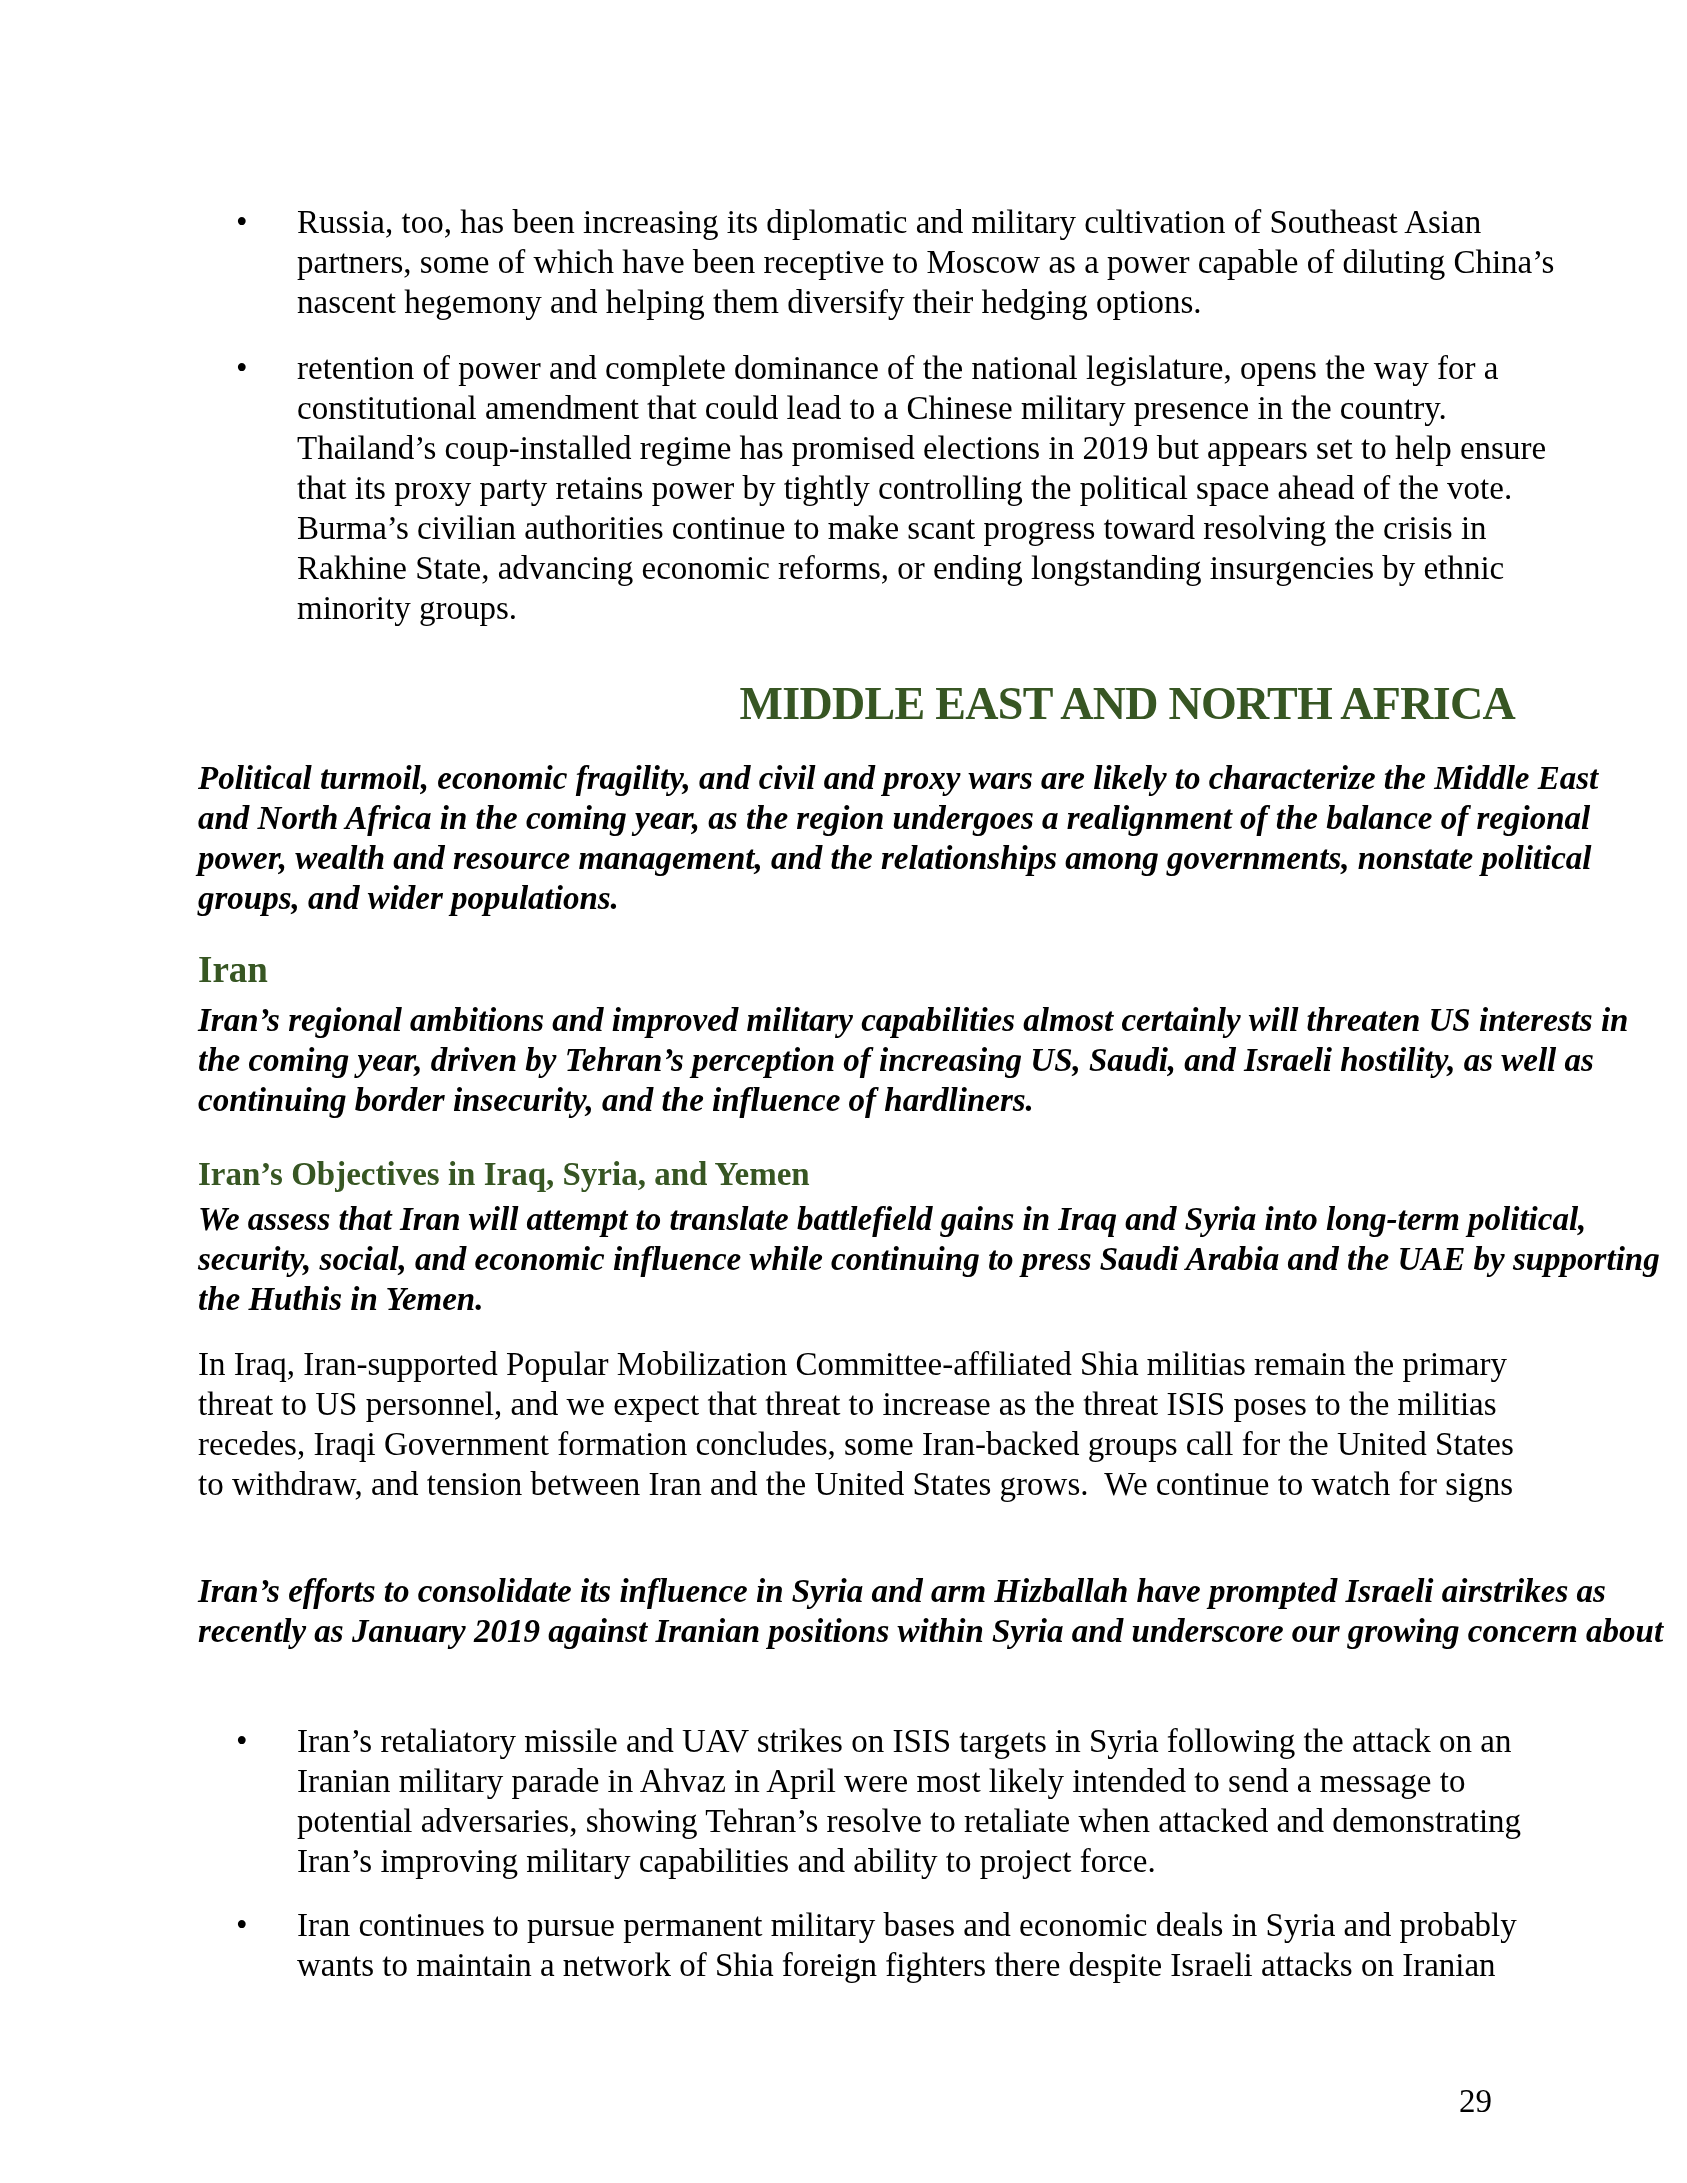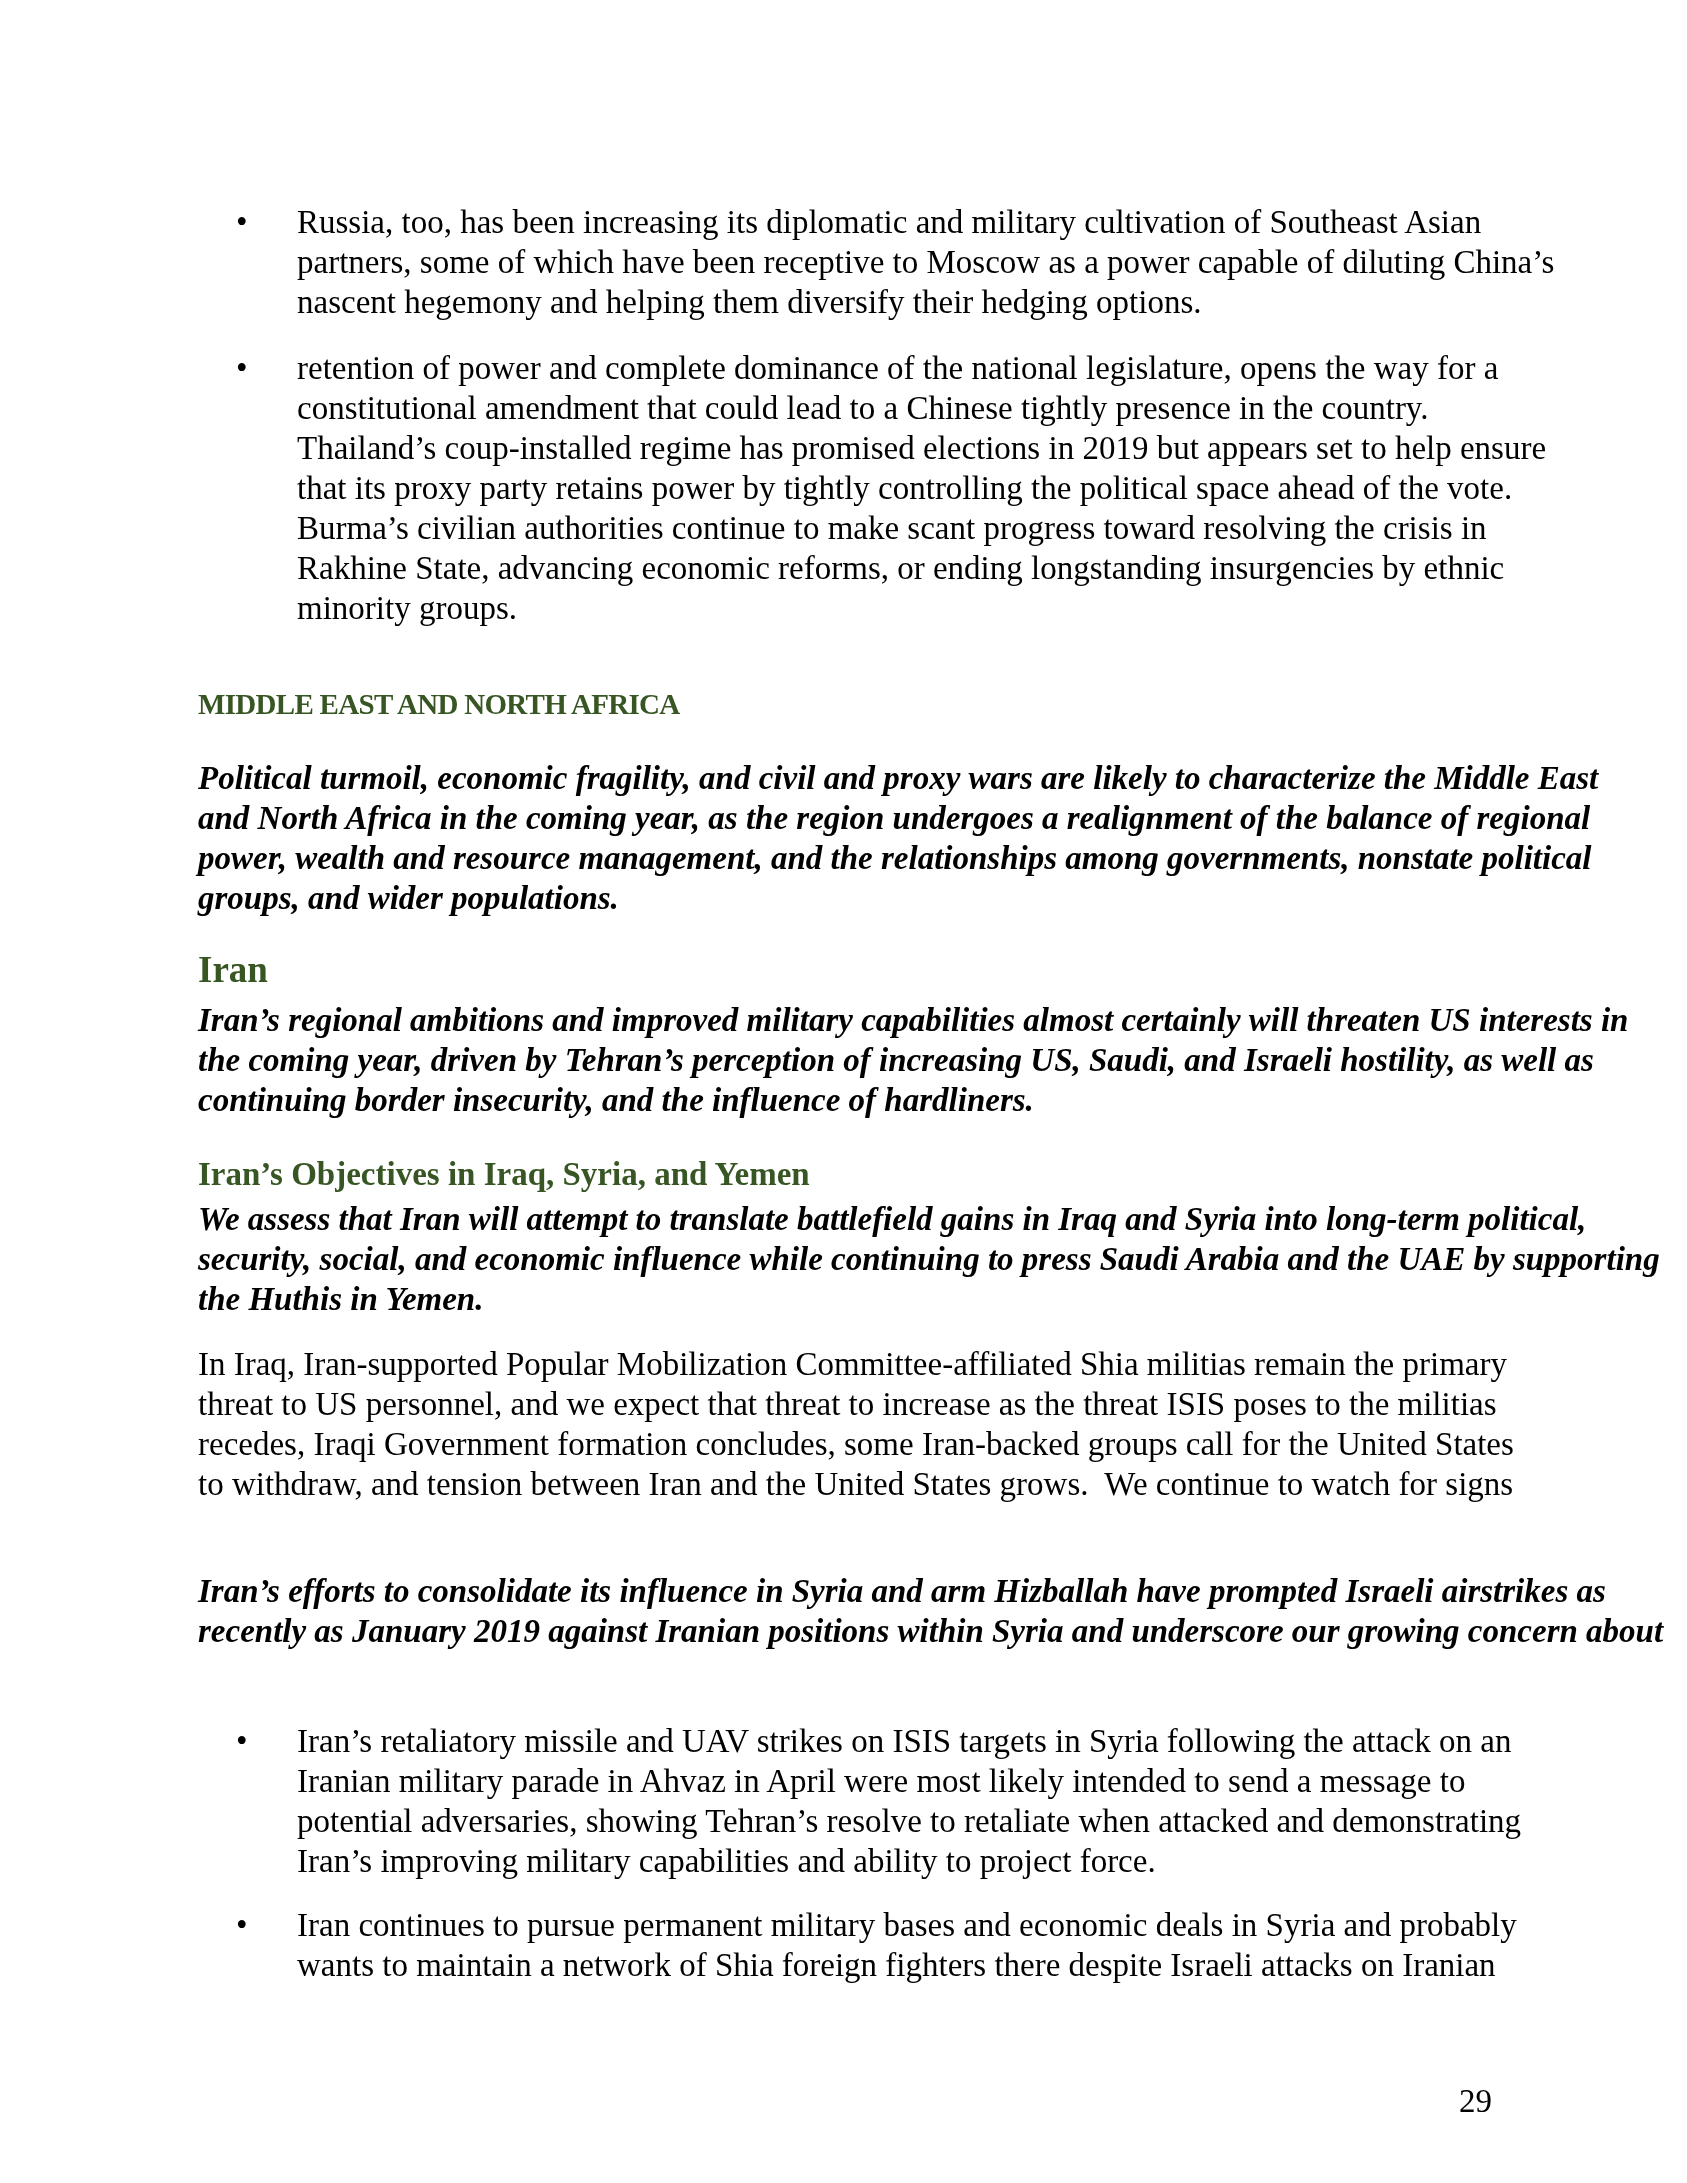--- a/index.html
+++ b/index.html
@@ -13,22 +13,22 @@
   }
   .block { position: absolute; left: 198px; width: 1317px; }
   .line { white-space: pre; font-size: 33px; line-height: 40px; color: #000000; }
   .assess .line { font-weight: bold; font-style: italic; }
   .bullet-item { position: absolute; left: 198px; width: 1317px; padding-left: 99px; }
   .bullet-item .glyph {
     position: absolute; left: 38px; top: 0;
     font-size: 33px; line-height: 40px; color: #000000;
   }
   .h-section {
-    font-size: 29px; line-height: 48px; font-weight: bold;
-    color: #375623; white-space: pre; letter-spacing: -0.7px;
+    font-size: 46px; line-height: 48px; font-weight: bold;
+    color: #375623; white-space: pre; letter-spacing: -0.7px; text-align: right;
   }
   .h-sub {
     font-size: 37px; line-height: 41px; font-weight: bold;
     color: #375623; white-space: pre;
   }
   .h-subsub {
     font-size: 33px; line-height: 38px; font-weight: bold;
     color: #375623; white-space: pre;
   }
   .page-num {
@@ -42,21 +42,21 @@
 <div class="bullet-item" style="top:202px">
   <span class="glyph">•</span>
   <div class="line">Russia, too, has been increasing its diplomatic and military cultivation of Southeast Asian</div>
   <div class="line">partners, some of which have been receptive to Moscow as a power capable of diluting China’s</div>
   <div class="line">nascent hegemony and helping them diversify their hedging options.</div>
 </div>
 
 <div class="bullet-item" style="top:348px">
   <span class="glyph">•</span>
   <div class="line">retention of power and complete dominance of the national legislature, opens the way for a</div>
-  <div class="line">constitutional amendment that could lead to a Chinese tightly presence in the country.</div>
+  <div class="line">constitutional amendment that could lead to a Chinese military presence in the country.</div>
   <div class="line">Thailand’s coup-installed regime has promised elections in 2019 but appears set to help ensure</div>
   <div class="line">that its proxy party retains power by tightly controlling the political space ahead of the vote.</div>
   <div class="line">Burma’s civilian authorities continue to make scant progress toward resolving the crisis in</div>
   <div class="line">Rakhine State, advancing economic reforms, or ending longstanding insurgencies by ethnic</div>
   <div class="line">minority groups.</div>
 </div>
 
 <div class="block" style="top:680px">
   <div class="h-section">MIDDLE EAST AND NORTH AFRICA</div>
 </div>

